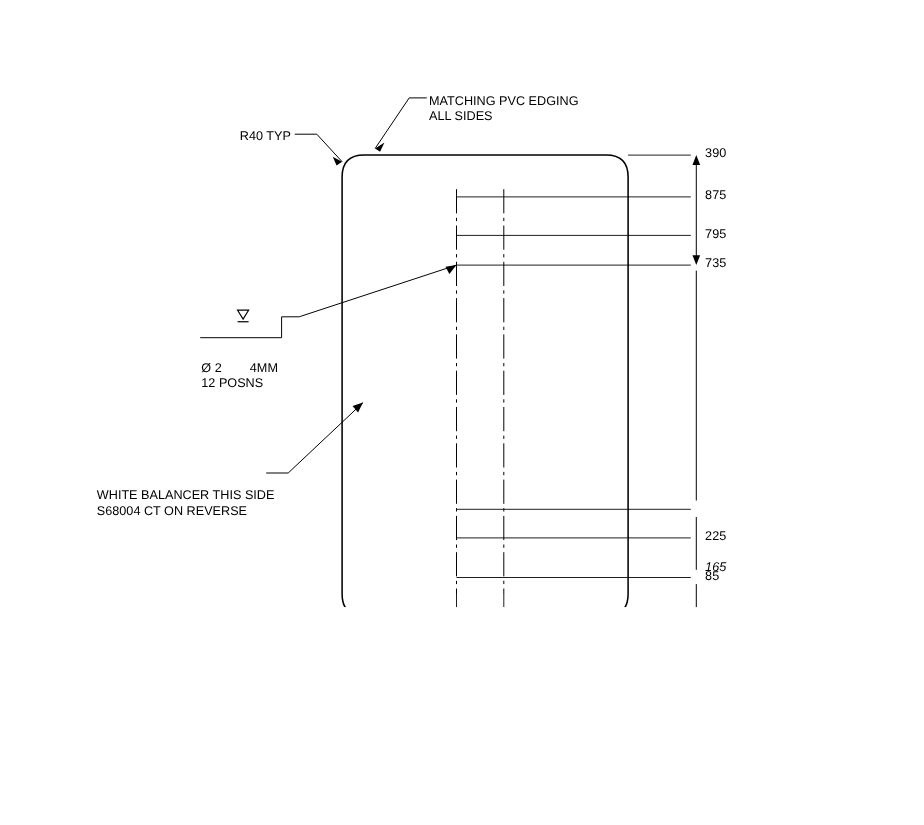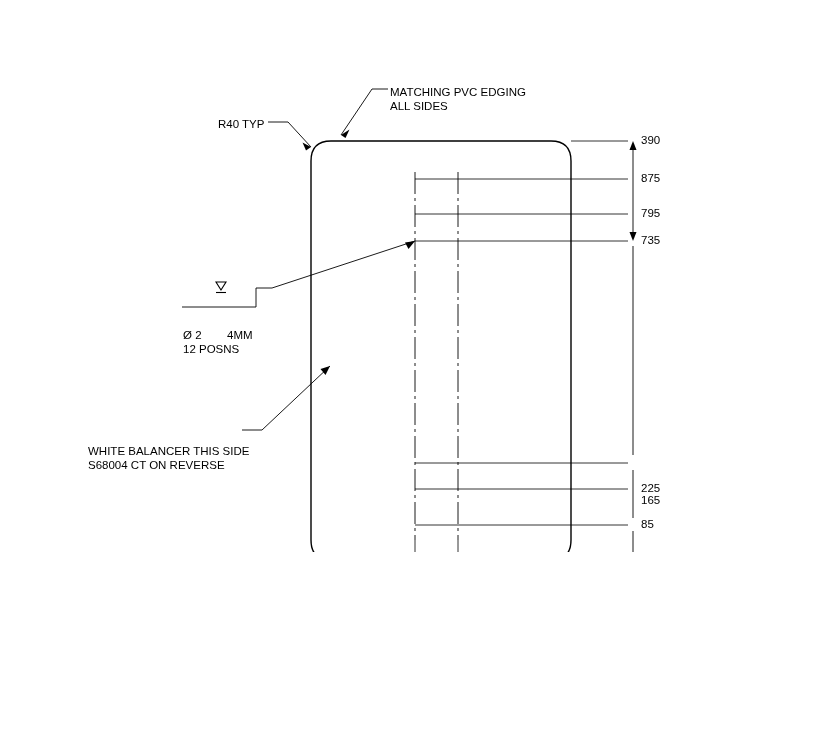--- a/index.html
+++ b/index.html
@@ -158,21 +158,21 @@
   <div class="note" style="left:183px; top:292px;margin-top:37px;">Ø 2        4MM
 12 POSNS</div>
   <div class="note" style="left:88px; top:409px;margin-top:36px;">WHITE BALANCER THIS SIDE
 S68004 CT ON REVERSE</div>
 
   <div class="lbl" style="left:641px; top:134px;">390</div>
   <div class="lbl" style="left:641px; top:172px;">875</div>
   <div class="lbl" style="left:641px; top:207px;">795</div>
   <div class="lbl" style="left:641px; top:234px;">735</div>
   <div class="lbl" style="left:641px; top:456px;margin-top:26px;">225</div>
-  <div class="lbl" style="left:641px; top:494px;">165</div>
+  <div class="lbl" style="left:641px; top:510px;font-style:italic;">165</div>
   <div class="lbl" style="left:641px; top:518px;">85</div>
   <div class="lbl" style="left:641px; top:553px;">0</div>
 
   <div class="lbl-v" style="left:316px; top:648px;">0</div>
   <div class="lbl-v" style="left:420px; top:660px;">239</div>
   <div class="lbl-v" style="left:463px; top:660px;">335</div>
   <div class="lbl-v" style="left:566px; top:660px;">574</div>
 
 </div>
 

